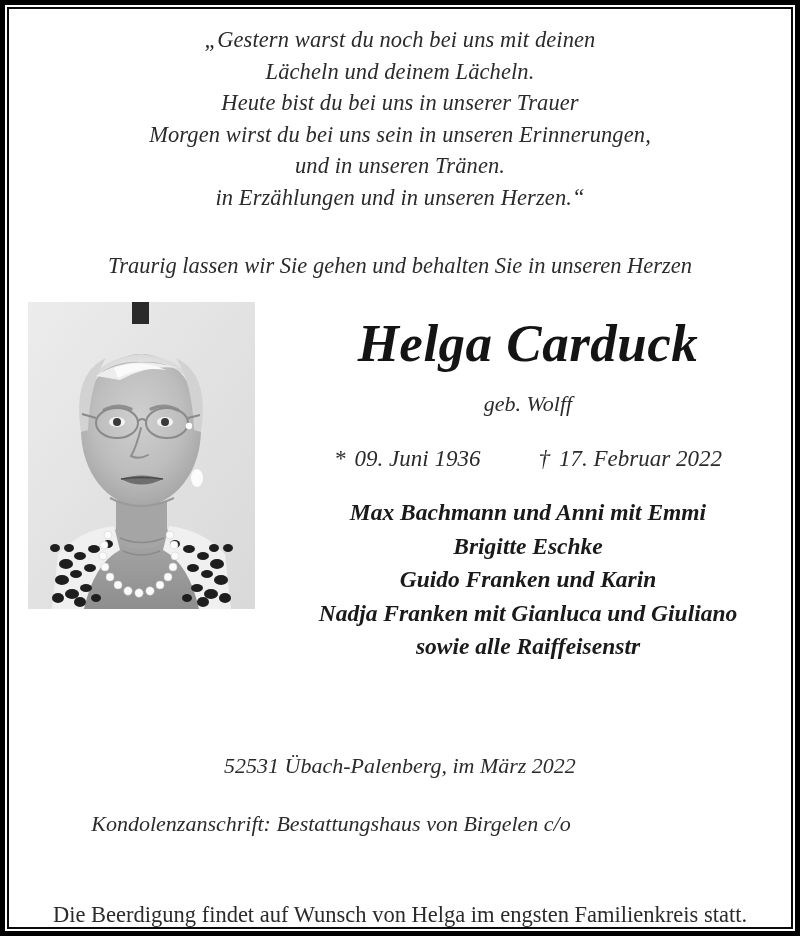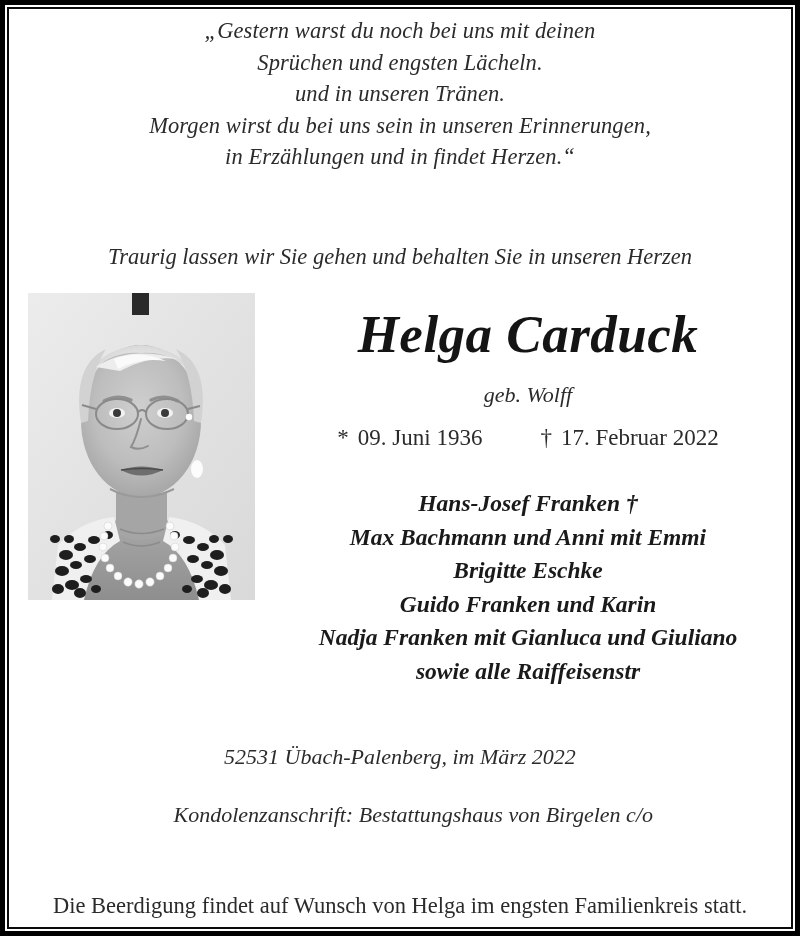--- a/index.html
+++ b/index.html
@@ -31,21 +31,21 @@
   .frame-inner {
     position: absolute;
     left: 7px; top: 7px;
     width: 786px; height: 922px;
     box-sizing: border-box;
     border: 2px solid #0a0a0a;
     pointer-events: none;
   }
   .content {
     position: absolute;
-    left: 9px; top: 9px;
+    left: 9px; top: 18px;
     width: 782px; height: 918px;
     box-sizing: border-box;
   }
 
   
   .poem {
     position: absolute;
     left: 0; top: 6px;
     width: 782px;
     text-align: center;
@@ -102,21 +102,22 @@
   }
   .maiden-name {
     font-style: italic;
     font-size: 22px;
     line-height: 28px;
     color: #2b2b2b;
     margin-top: 18px;
     white-space: nowrap;
   }
   .dates-row {
-    margin-top: 14px;
+    margin-top: 26px;
+    font-style: italic;
     font-size: 23px;
     line-height: 30px;
     color: #2b2b2b;
     white-space: nowrap;
   }
   .dates-row .sym { margin-right: 9px; }
   .dates-row .gap { display: inline-block; width: 58px; }
 
   
   .survivors {
@@ -146,21 +147,21 @@
     line-height: 30px;
     color: #2b2b2b;
     white-space: nowrap;
   }
 
   
   .condolence {
     position: absolute;
     left: 0; top: 790px;
     width: 644px;
-    text-align: right;
+    text-align: center;
   }
   .condolence-line {
     font-style: italic;
     font-size: 22px;
     line-height: 31px;
     color: #2b2b2b;
     white-space: nowrap;
   }
 
   
@@ -180,24 +181,25 @@
 
 <div class="notice">
 
   <div class="frame-outer"></div>
   <div class="frame-inner"></div>
 
   <div class="content">
 
     <div class="poem">
       <div class="poem-line">„Gestern warst du noch bei uns mit deinen</div>
-      <div class="poem-line">Sprüchen und engsten Lächeln.</div>
+      <div class="poem-line">Lächeln und deinem Lächeln.</div>
+      <div class="poem-line">Heute bist du bei uns in unserer Trauer</div>
+      <div class="poem-line">Morgen wirst du bei uns sein in unseren Erinnerungen,</div>
       <div class="poem-line">und in unseren Tränen.</div>
-      <div class="poem-line">Morgen wirst du bei uns sein in unseren Erinnerungen,</div>
-      <div class="poem-line">in Erzählungen und in findet Herzen.“</div>
+      <div class="poem-line">in Erzählungen und in unseren Herzen.“</div>
     </div>
 
     <div class="lead">Traurig lassen wir Sie gehen und behalten Sie in unseren Herzen</div>
 
     <div class="portrait">
       <svg viewBox="0 0 227 307" preserveAspectRatio="none">
         <defs>
           <linearGradient id="bgGrad" x1="0" y1="0" x2="1" y2="1">
             <stop offset="0%" stop-color="#ececec"></stop>
             <stop offset="50%" stop-color="#e2e2e2"></stop>
@@ -321,21 +323,20 @@
 
     <div class="name-block">
       <div class="deceased-name">Helga Carduck</div>
       <div class="maiden-name">geb. Wolff</div>
       <div class="dates-row">
         <span class="sym">*</span><span>09. Juni 1936</span><span class="gap"></span><span class="sym">†</span><span>17. Februar 2022</span>
       </div>
     </div>
 
     <div class="survivors">
-      <div class="survivor-line">Hans-Josef Franken †</div>
       <div class="survivor-line">Max Bachmann und Anni mit Emmi</div>
       <div class="survivor-line">Brigitte Eschke</div>
       <div class="survivor-line">Guido Franken und Karin</div>
       <div class="survivor-line">Nadja Franken mit Gianluca und Giuliano</div>
       <div class="survivor-line">sowie alle Raiffeisenstr</div>
     </div>
 
     <div class="place-line">52531 Übach-Palenberg, im März 2022</div>
 
     <div class="condolence">

